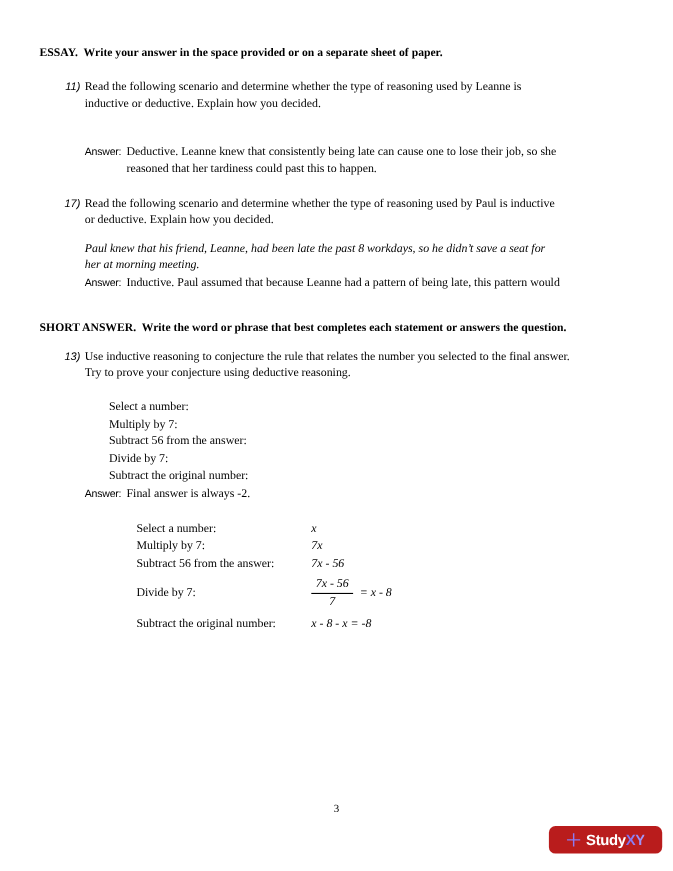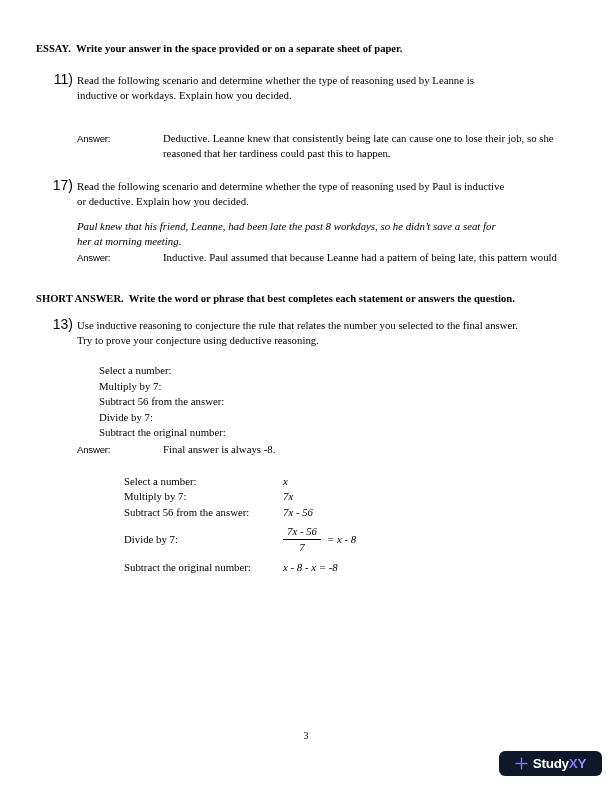--- a/index.html
+++ b/index.html
@@ -19,27 +19,28 @@
   .section-header {
     font-weight: bold;
     font-size: 10.6px;
     left: 36px;
   }
   .question { display: flex; align-items: baseline; left: 51px; }
   .q-num {
     flex: 0 0 22px;
     text-align: right;
     font-family: "Liberation Sans", sans-serif;
-    font-size: 14px;
+    font-size: 10px;
+    font-style: italic;
   }
   .q-body { margin-left: 4px; }
   .q13-body { width: 519px; overflow: hidden; }
   .q-line { white-space: pre; }
   .scenario { left: 77px; font-style: italic; }
-  .answer-row { display: flex; align-items: baseline; left: 77px; gap: 48px; }
+  .answer-row { display: flex; align-items: baseline; left: 77px; }
   .answer-label {
     flex: 0 0 38px;
     font-family: "Liberation Sans", sans-serif;
     font-size: 9.6px;
     letter-spacing: -0.2px;
   }
   .steps { left: 99px; }
   .steps .step { white-space: pre; line-height: 15.5px; }
   .work { left: 124px; }
   .work-row { display: flex; align-items: baseline; }
@@ -82,21 +83,21 @@
 <body>
 
 <div class="page">
 
   <div class="abs section-header pre" style="top:41px;">ESSAY.  Write your answer in the space provided or on a separate sheet of paper.</div>
 
   <div class="abs question" style="top:72px;">
     <span class="q-num">11)</span>
     <div class="q-body">
       <div class="q-line">Read the following scenario and determine whether the type of reasoning used by Leanne is</div>
-      <div class="q-line">inductive or workdays. Explain how you decided.</div>
+      <div class="q-line">inductive or deductive. Explain how you decided.</div>
     </div>
   </div>
 
 
   <div class="abs answer-row" style="top:131px;">
     <span class="answer-label">Answer:</span>
     <div>
       <div class="q-line">Deductive. Leanne knew that consistently being late can cause one to lose their job, so she</div>
       <div class="q-line">reasoned that her tardiness could past this to happen.</div>
     </div>
@@ -135,21 +136,21 @@
   <div class="abs steps" style="top:363px;">
     <div class="step">Select a number:</div>
     <div class="step">Multiply by 7:</div>
     <div class="step">Subtract 56 from the answer:</div>
     <div class="step">Divide by 7:</div>
     <div class="step">Subtract the original number:</div>
   </div>
 
   <div class="abs answer-row" style="top:442px;">
     <span class="answer-label">Answer:</span>
-    <div class="q-line">Final answer is always -8.</div>
+    <div class="q-line">Final answer is always -2.</div>
   </div>
 
   <div class="abs work" style="top:474px;">
     <div class="work-row work-row-plain">
       <span class="work-label">Select a number:</span>
       <span class="work-value">x</span>
     </div>
     <div class="work-row work-row-plain">
       <span class="work-label">Multiply by 7:</span>
       <span class="work-value">7x</span>
@@ -169,21 +170,21 @@
       </span>
     </div>
     <div class="work-row work-row-plain work-row-last">
       <span class="work-label">Subtract the original number:</span>
       <span class="work-value">x - 8 - x = -8</span>
     </div>
   </div>
 
   <div class="abs page-number" style="top:728px;">3</div>
 
-  <div class="abs logo-badge" style="background:#0f172a;">
+  <div class="abs logo-badge" style="background:#b91c1c;">
     <span class="logo-plus">
       <svg width="13" height="13" viewBox="0 0 13 13">
         <line x1="6.5" y1="0.5" x2="6.5" y2="12.5" stroke="#8b7bf3" stroke-width="1.3"></line>
         <line x1="0.5" y1="6.5" x2="12.5" y2="6.5" stroke="#8b7bf3" stroke-width="1.3"></line>
       </svg>
     </span>
     <span><span style="color:#ffffff;">Study</span><span class="logo-xy">XY</span></span>
   </div>
 
 </div>

